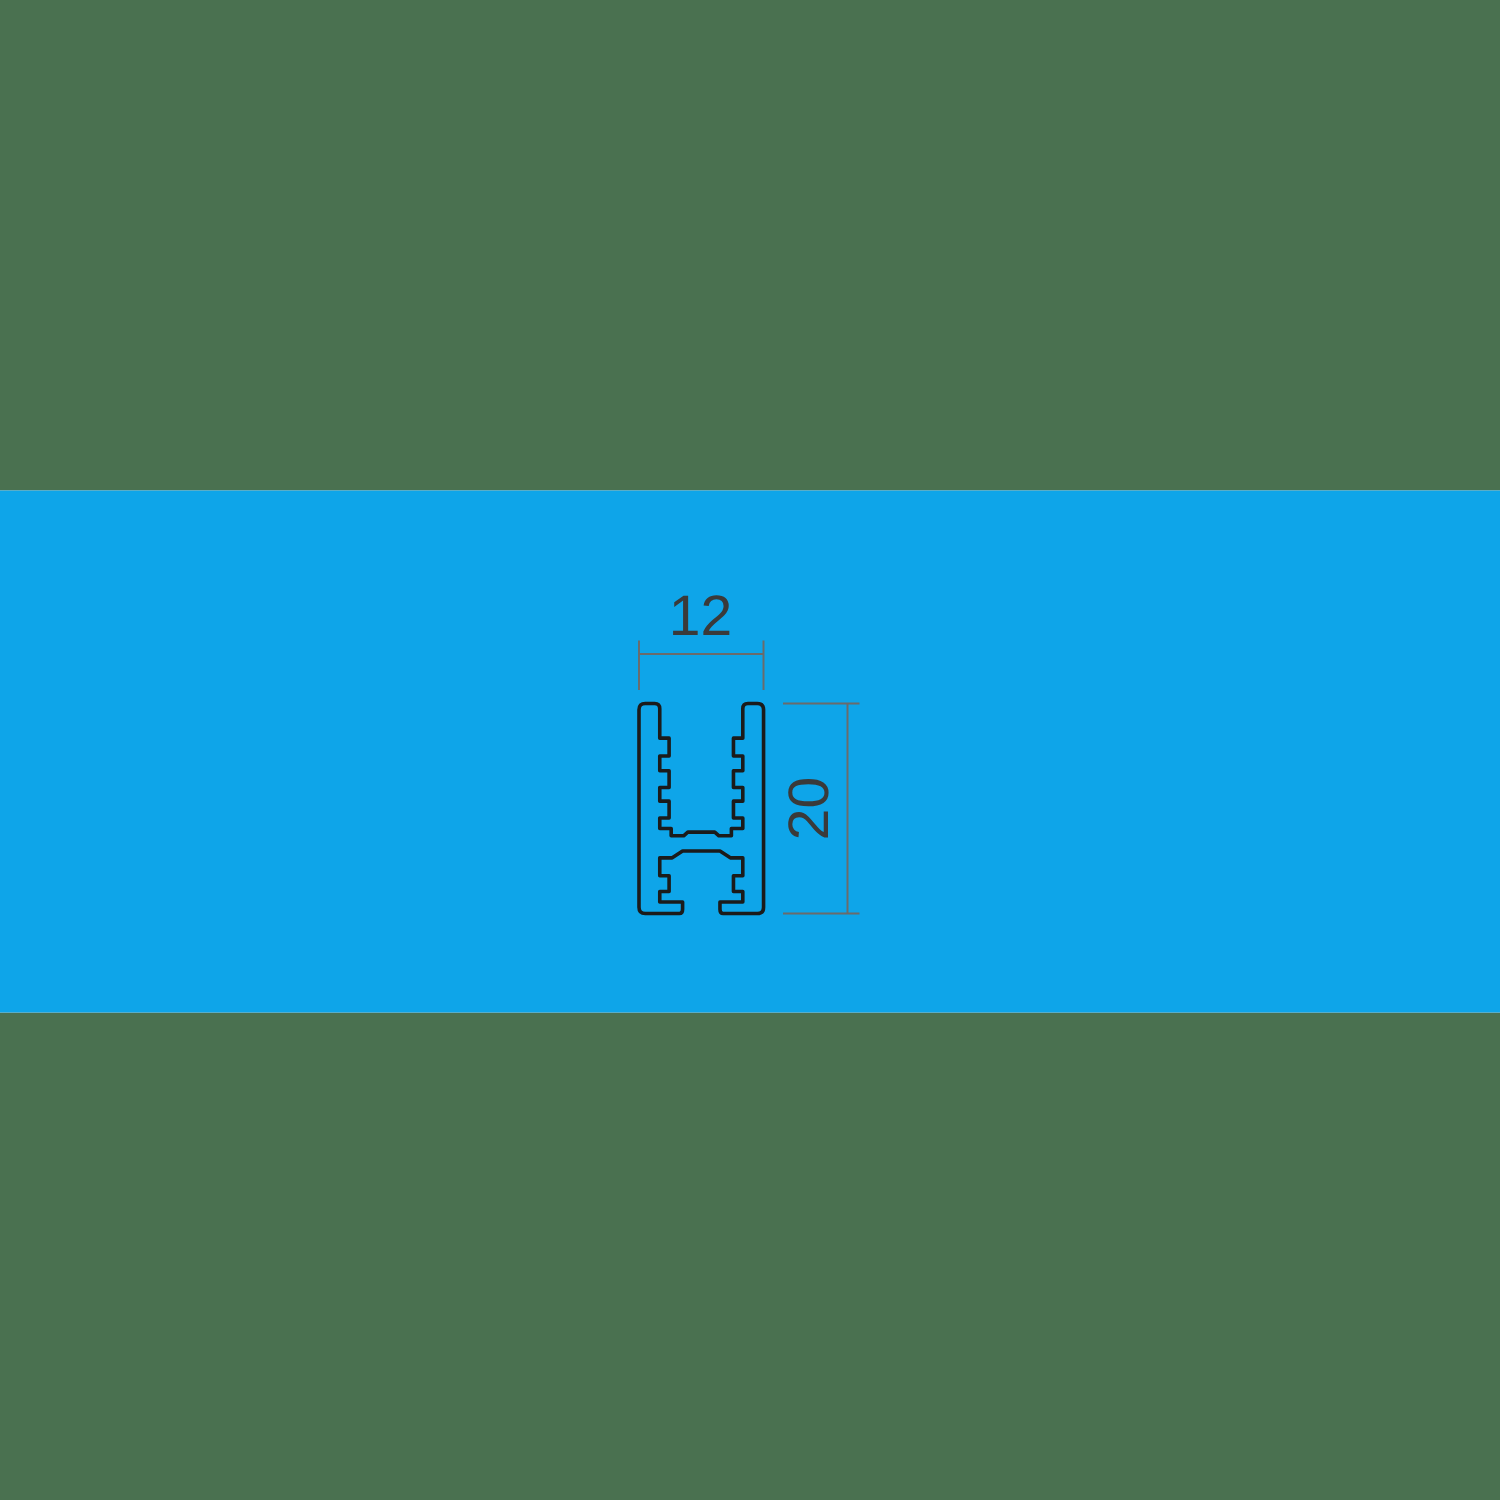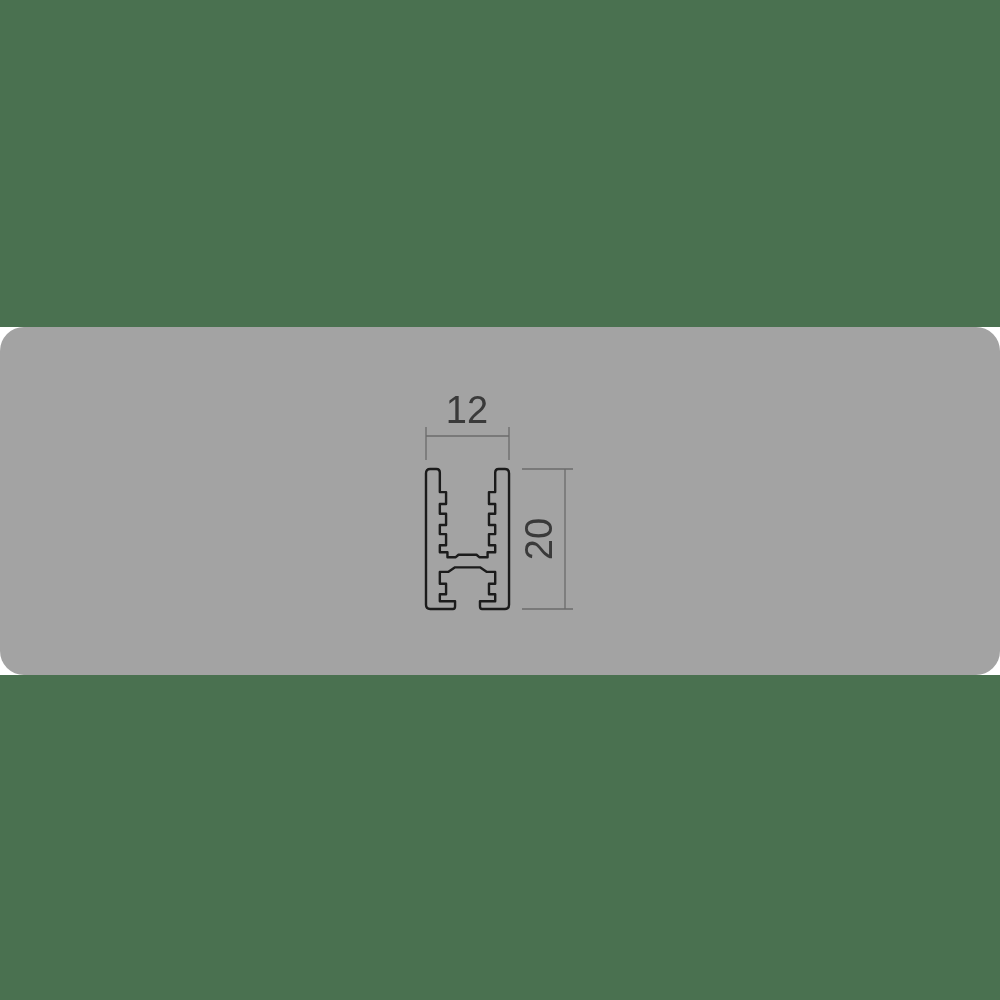--- a/index.html
+++ b/index.html
@@ -15,22 +15,21 @@
   }
   .band-top {
     width: 1000px;
     height: 327px;
     background: #4a7150;
   }
   .band-middle {
     position: relative;
     width: 1000px;
     height: 348px;
-    background: #a3a3a3;
-    border-radius: 24px;
+    background: #0ea5e9;
   }
   .band-bottom {
     width: 1000px;
     height: 325px;
     background: #4a7150;
   }
   .drawing-svg {
     position: absolute;
     left: 400px;
     top: 58px;

